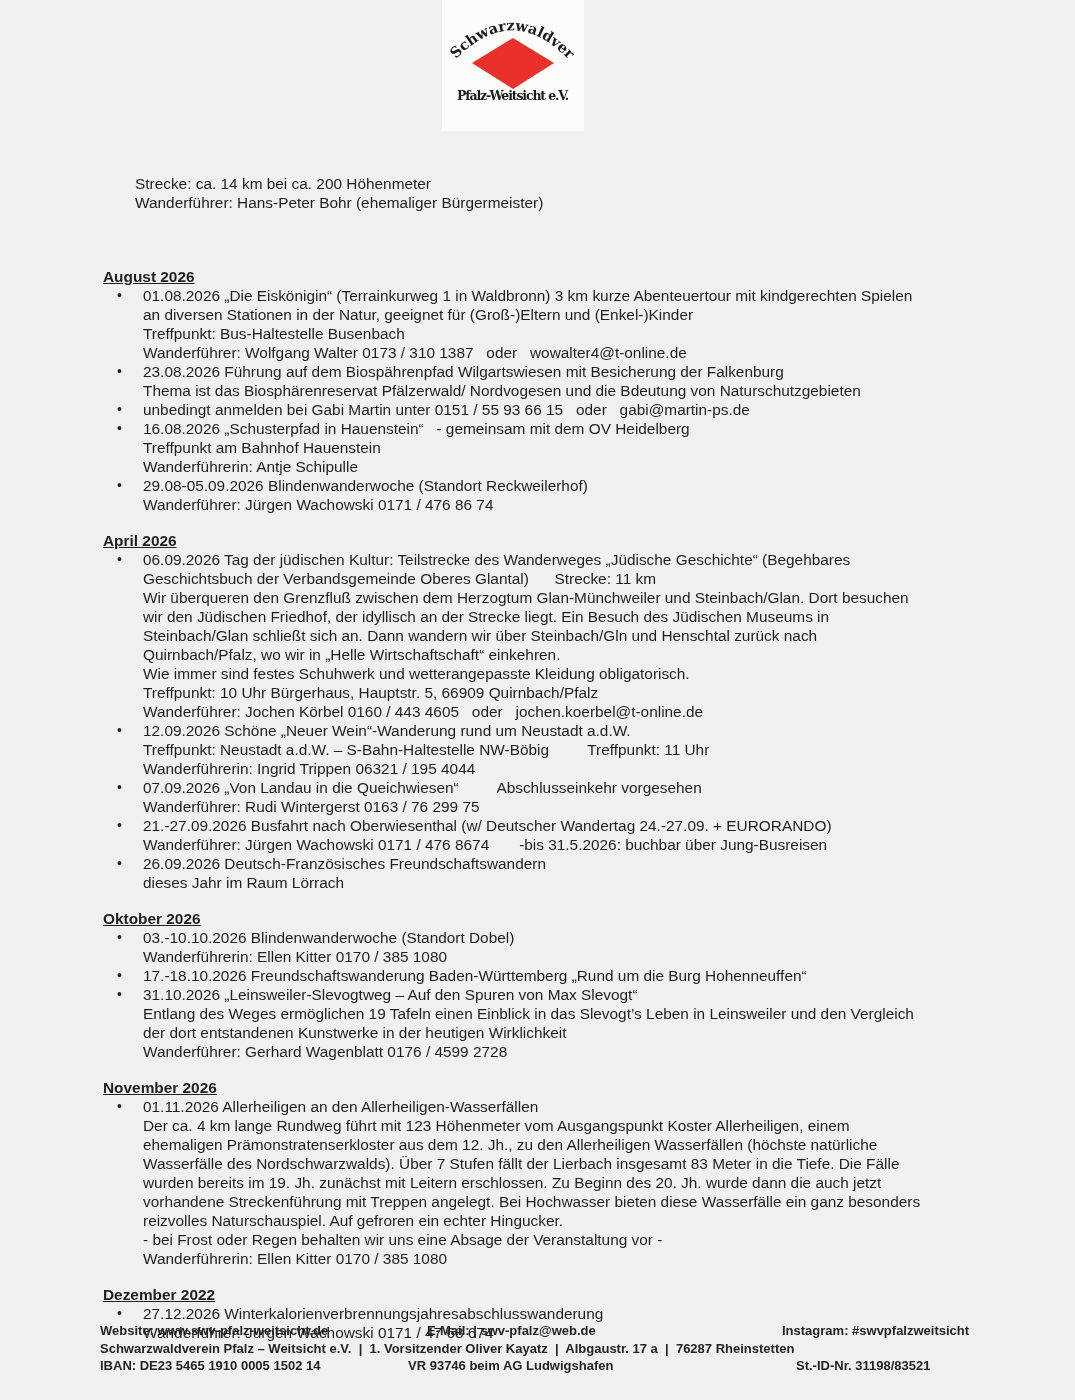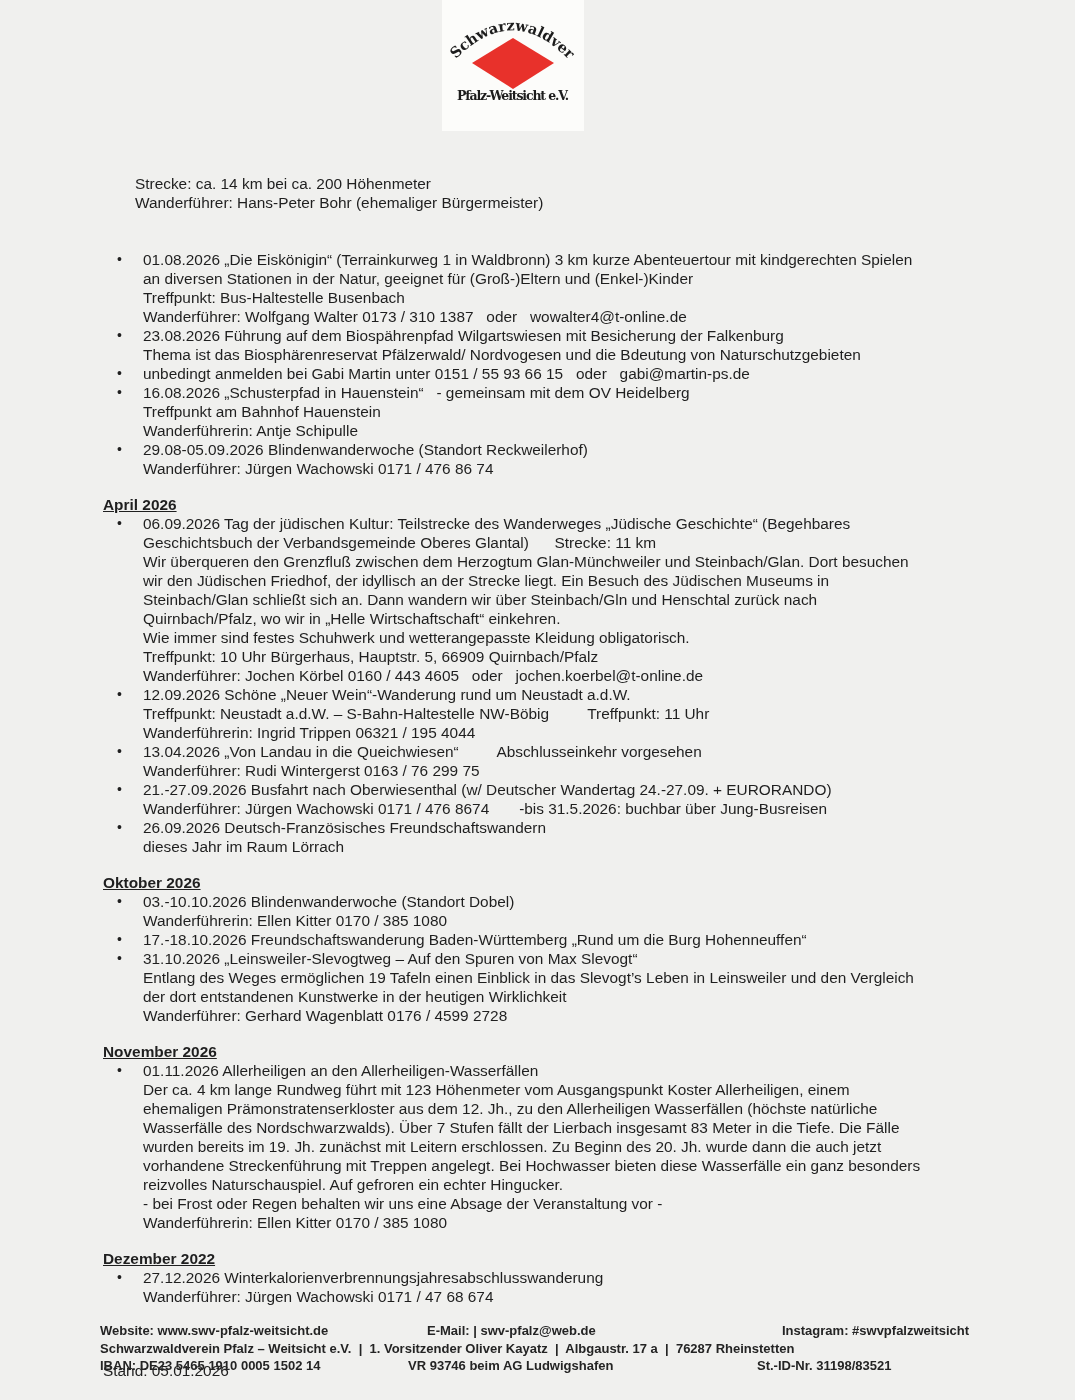--- a/index.html
+++ b/index.html
@@ -19,21 +19,21 @@
   .item { position:relative; padding-left:40px; }
   .bullet { position:absolute; left:14px; top:0; font-size:14px; }
   .stand { margin-top:17px; }
   .footer {
     position:absolute; left:100px; top:1322px; width:930px;
     font-size:13px; line-height:17.6px; color:#242424;
   }
   .f-row { position:relative; height:17.6px; }
   .fs { position:absolute; top:0; white-space:pre;font-weight:bold; }
   .f1b { left:327px; } .f1c { left:642px;margin-left:40px; }
-  .f3b { left:308px; } .f3c { left:657px;text-align:center; }
+  .f3b { left:308px; } .f3c { left:696px;text-align:center; }
 </style>
 </head>
 <body>
 
 <div class="page">
 
   <div class="logo-box">
     <svg width="142" height="131" viewBox="0 0 142 131">
       <rect x="0" y="0" width="142" height="131" fill="#fcfcfa"></rect>
       <path id="logo-arc" d="M 13 60 Q 71 0 129 62" fill="none"></path>
@@ -41,38 +41,38 @@
         <textPath href="#logo-arc" startOffset="1">Schwarzwaldverein</textPath>
       </text>
       <polygon points="71,38 112,63 71,89 30,63" fill="#e8312b"></polygon>
       <text x="71" y="100" text-anchor="middle" font-family="DejaVu Serif, serif" font-size="12.5" font-weight="bold" textLength="112" fill="#1c1c1c">Pfalz-Weitsicht e.V.</text>
     </svg>
   </div>
 
   <div class="content">
     <div class="intro">Strecke: ca. 14 km bei ca. 200 Höhenmeter
 Wanderführer: Hans-Peter Bohr (ehemaliger Bürgermeister)</div>
-    <div id="sections-root"><div class="item"><span class="bullet">•</span><span>01.08.2026 „Die Eiskönigin“ (Terrainkurweg 1 in Waldbronn) 3 km kurze Abenteuertour mit kindgerechten Spielen
+    <div id="sections-root"><div class="section-heading">August 2026</div><div class="item"><span class="bullet">•</span><span>01.08.2026 „Die Eiskönigin“ (Terrainkurweg 1 in Waldbronn) 3 km kurze Abenteuertour mit kindgerechten Spielen
 an diversen Stationen in der Natur, geeignet für (Groß-)Eltern und (Enkel-)Kinder
 Treffpunkt: Bus-Haltestelle Busenbach
 Wanderführer: Wolfgang Walter 0173 / 310 1387   oder   wowalter4@t-online.de</span></div><div class="item"><span class="bullet">•</span><span>23.08.2026 Führung auf dem Biospährenpfad Wilgartswiesen mit Besicherung der Falkenburg
 Thema ist das Biosphärenreservat Pfälzerwald/ Nordvogesen und die Bdeutung von Naturschutzgebieten</span></div><div class="item"><span class="bullet">•</span><span>unbedingt anmelden bei Gabi Martin unter 0151 / 55 93 66 15   oder   gabi@martin-ps.de</span></div><div class="item"><span class="bullet">•</span><span>16.08.2026 „Schusterpfad in Hauenstein“   - gemeinsam mit dem OV Heidelberg
 Treffpunkt am Bahnhof Hauenstein
 Wanderführerin: Antje Schipulle</span></div><div class="item"><span class="bullet">•</span><span>29.08-05.09.2026 Blindenwanderwoche (Standort Reckweilerhof)
 Wanderführer: Jürgen Wachowski 0171 / 476 86 74</span></div><div class="section-heading">April 2026</div><div class="item"><span class="bullet">•</span><span>06.09.2026 Tag der jüdischen Kultur: Teilstrecke des Wanderweges „Jüdische Geschichte“ (Begehbares
 Geschichtsbuch der Verbandsgemeinde Oberes Glantal)      Strecke: 11 km
 Wir überqueren den Grenzfluß zwischen dem Herzogtum Glan-Münchweiler und Steinbach/Glan. Dort besuchen
 wir den Jüdischen Friedhof, der idyllisch an der Strecke liegt. Ein Besuch des Jüdischen Museums in
 Steinbach/Glan schließt sich an. Dann wandern wir über Steinbach/Gln und Henschtal zurück nach
 Quirnbach/Pfalz, wo wir in „Helle Wirtschaftschaft“ einkehren.
 Wie immer sind festes Schuhwerk und wetterangepasste Kleidung obligatorisch.
 Treffpunkt: 10 Uhr Bürgerhaus, Hauptstr. 5, 66909 Quirnbach/Pfalz
 Wanderführer: Jochen Körbel 0160 / 443 4605   oder   jochen.koerbel@t-online.de</span></div><div class="item"><span class="bullet">•</span><span>12.09.2026 Schöne „Neuer Wein“-Wanderung rund um Neustadt a.d.W.
 Treffpunkt: Neustadt a.d.W. – S-Bahn-Haltestelle NW-Böbig         Treffpunkt: 11 Uhr
-Wanderführerin: Ingrid Trippen 06321 / 195 4044</span></div><div class="item"><span class="bullet">•</span><span>13.04.2026 „Von Landau in die Queichwiesen“         Abschlusseinkehr vorgesehen
+Wanderführerin: Ingrid Trippen 06321 / 195 4044</span></div><div class="item"><span class="bullet">•</span><span>07.09.2026 „Von Landau in die Queichwiesen“         Abschlusseinkehr vorgesehen
 Wanderführer: Rudi Wintergerst 0163 / 76 299 75</span></div><div class="item"><span class="bullet">•</span><span>21.-27.09.2026 Busfahrt nach Oberwiesenthal (w/ Deutscher Wandertag 24.-27.09. + EURORANDO)
 Wanderführer: Jürgen Wachowski 0171 / 476 8674       -bis 31.5.2026: buchbar über Jung-Busreisen</span></div><div class="item"><span class="bullet">•</span><span>26.09.2026 Deutsch-Französisches Freundschaftswandern
 dieses Jahr im Raum Lörrach</span></div><div class="section-heading">Oktober 2026</div><div class="item"><span class="bullet">•</span><span>03.-10.10.2026 Blindenwanderwoche (Standort Dobel)
 Wanderführerin: Ellen Kitter 0170 / 385 1080</span></div><div class="item"><span class="bullet">•</span><span>17.-18.10.2026 Freundschaftswanderung Baden-Württemberg „Rund um die Burg Hohenneuffen“</span></div><div class="item"><span class="bullet">•</span><span>31.10.2026 „Leinsweiler-Slevogtweg – Auf den Spuren von Max Slevogt“
 Entlang des Weges ermöglichen 19 Tafeln einen Einblick in das Slevogt’s Leben in Leinsweiler und den Vergleich
 der dort entstandenen Kunstwerke in der heutigen Wirklichkeit
 Wanderführer: Gerhard Wagenblatt 0176 / 4599 2728</span></div><div class="section-heading">November 2026</div><div class="item"><span class="bullet">•</span><span>01.11.2026 Allerheiligen an den Allerheiligen-Wasserfällen
 Der ca. 4 km lange Rundweg führt mit 123 Höhenmeter vom Ausgangspunkt Koster Allerheiligen, einem
 ehemaligen Prämonstratenserkloster aus dem 12. Jh., zu den Allerheiligen Wasserfällen (höchste natürliche
 Wasserfälle des Nordschwarzwalds). Über 7 Stufen fällt der Lierbach insgesamt 83 Meter in die Tiefe. Die Fälle

